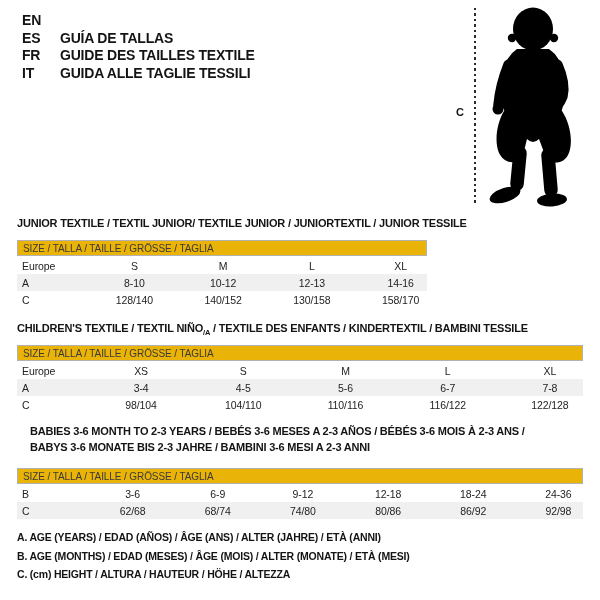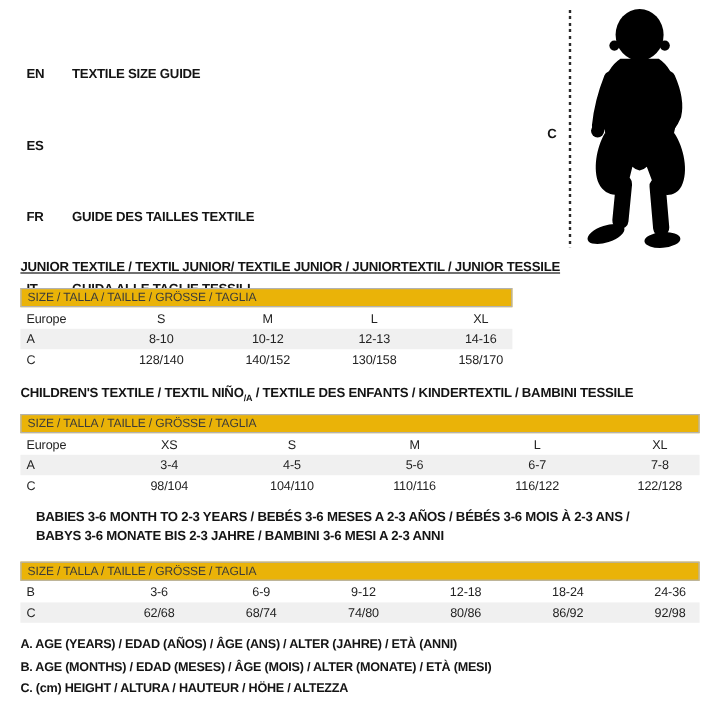--- a/index.html
+++ b/index.html
@@ -11,22 +11,22 @@
     color:#1f1f1f;
     overflow:hidden;
   }
 
   
   .lang-list {
     position:absolute; left:22px; top:12px;
   }
   .lang-row {
     display:grid; grid-template-columns:38px auto;
-    font-weight:bold; font-size:11px; line-height:17.5px;
-    letter-spacing:-0.2px; color:#141414;margin-top:42px;
+    font-weight:bold; font-size:14px; line-height:17.5px;
+    letter-spacing:-0.2px; color:#141414;
   }
 
   
   .height-line {
     position:absolute; left:474px; top:8px;
     width:2px; height:198px;
     background:repeating-linear-gradient(to bottom, #2b2b2b 0 2.5px, transparent 2.5px 5.5px);
   }
   .height-label {
     position:absolute; left:456px; top:106px;
@@ -50,21 +50,21 @@
   .rows { position:absolute; left:17px; }
   .trow { display:grid; height:17px; align-items:center;
           font-size:10.5px; color:#232323; letter-spacing:-0.1px;gap:36px; }
   .trow:nth-child(2) { background:#f0f0f0; }
   .tlabel { text-align:left; padding-left:5px; }
   .tcell  { text-align:center; }
 
   
   .w-narrow { width:410px; }
   .w-wide   { width:566px; }
-  #t1-title { top:215px;text-decoration:underline; }
+  #t1-title { top:215px; }
   #t1-bar   { top:240px; }
   #t1-rows  { top:257px; }
   #t2-title { top:320px; }
   #t2-bar   { top:345px; }
   #t2-rows  { top:362px; }
   #t3-title { top:423px;margin-left:13px; }
   #t3-bar   { top:468px; }
   #t3-rows  { top:485px; }
 
   
@@ -73,24 +73,24 @@
     font-weight:bold; font-size:10.5px; line-height:18.5px;
     letter-spacing:-0.2px; color:#141414; white-space:nowrap;
   }
 </style>
 </head>
 <body>
 
 <div class="lang-list">
   <div class="lang-row">
     <span>EN</span>
-    <span>TEXTILE SIZE GUIDE</span>
   </div>
   <div class="lang-row">
     <span>ES</span>
+    <span>GUÍA DE TALLAS</span>
   </div>
   <div class="lang-row">
     <span>FR</span>
     <span>GUIDE DES TAILLES TEXTILE</span>
   </div>
   <div class="lang-row">
     <span>IT</span>
     <span>GUIDA ALLE TAGLIE TESSILI</span>
   </div>
 </div>

